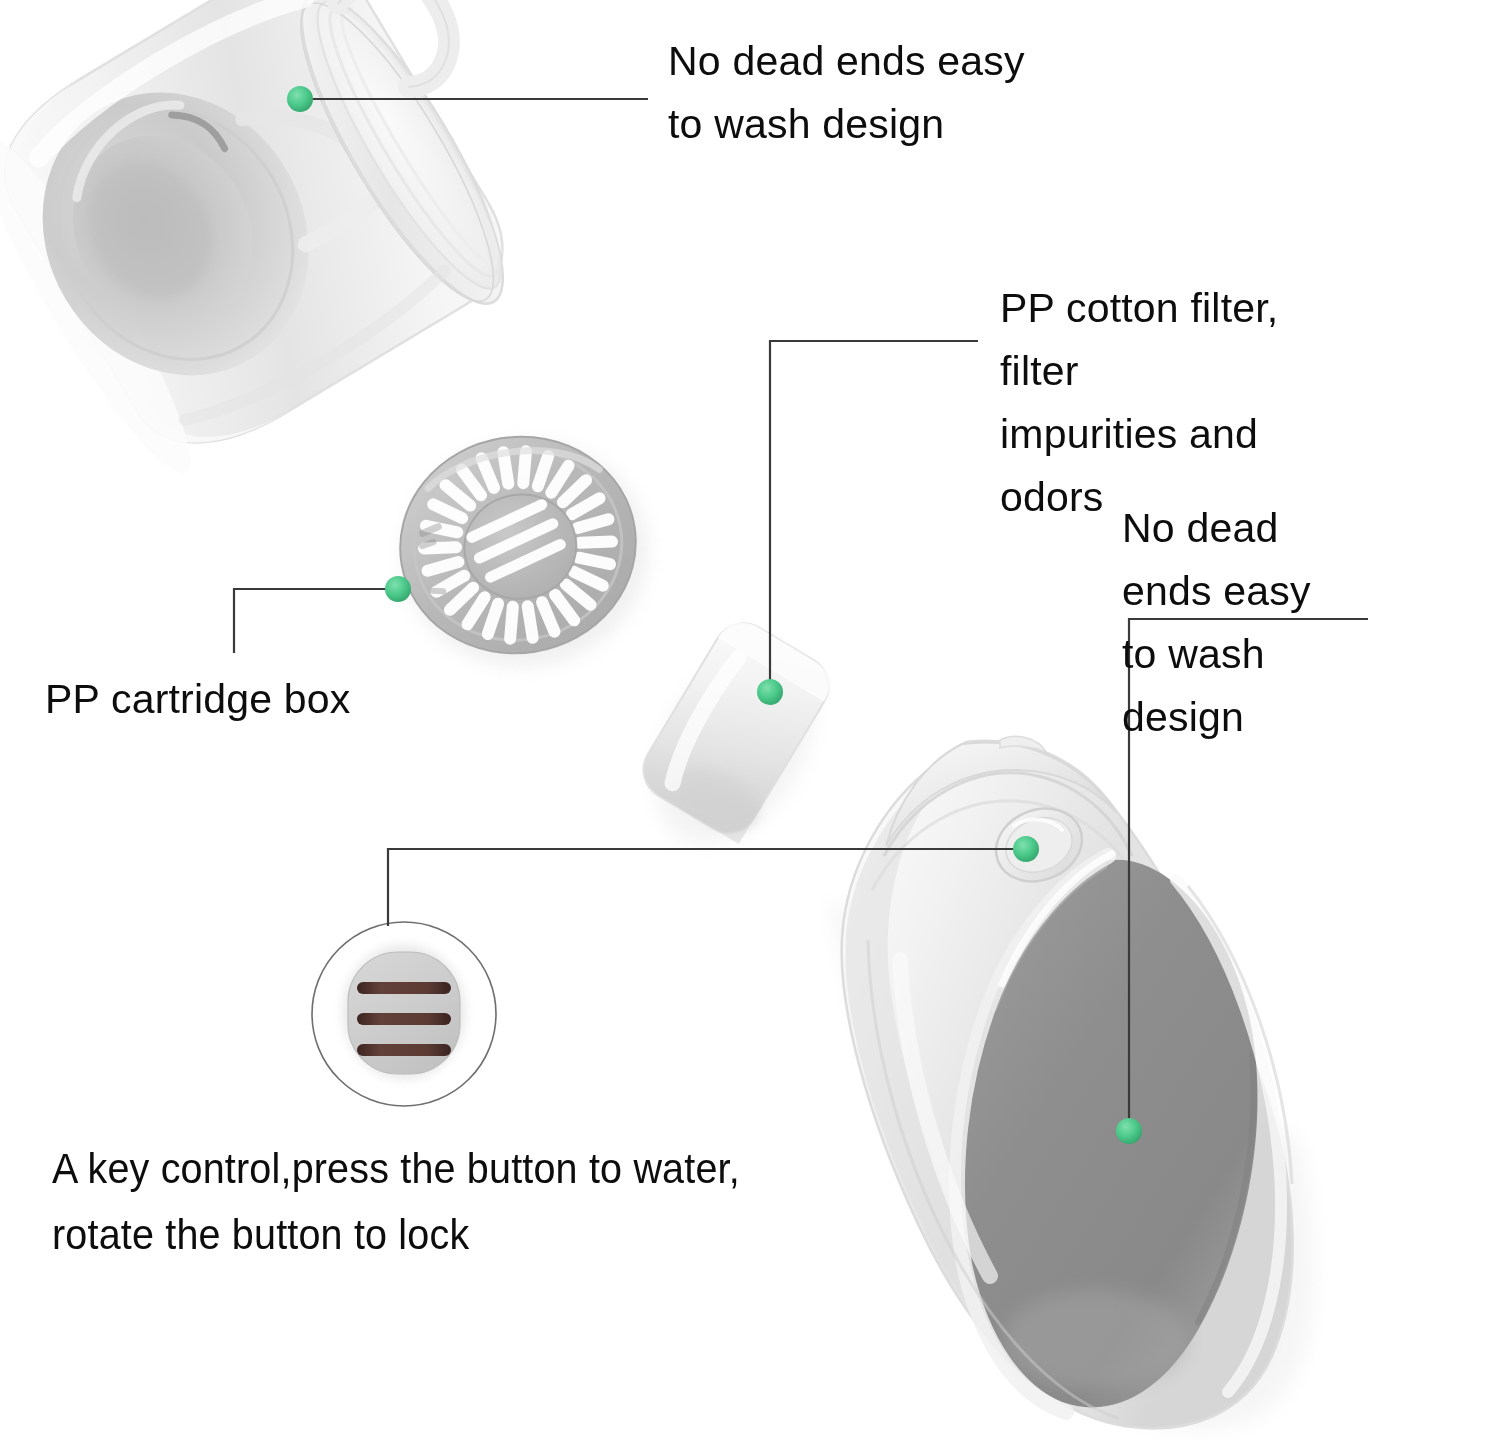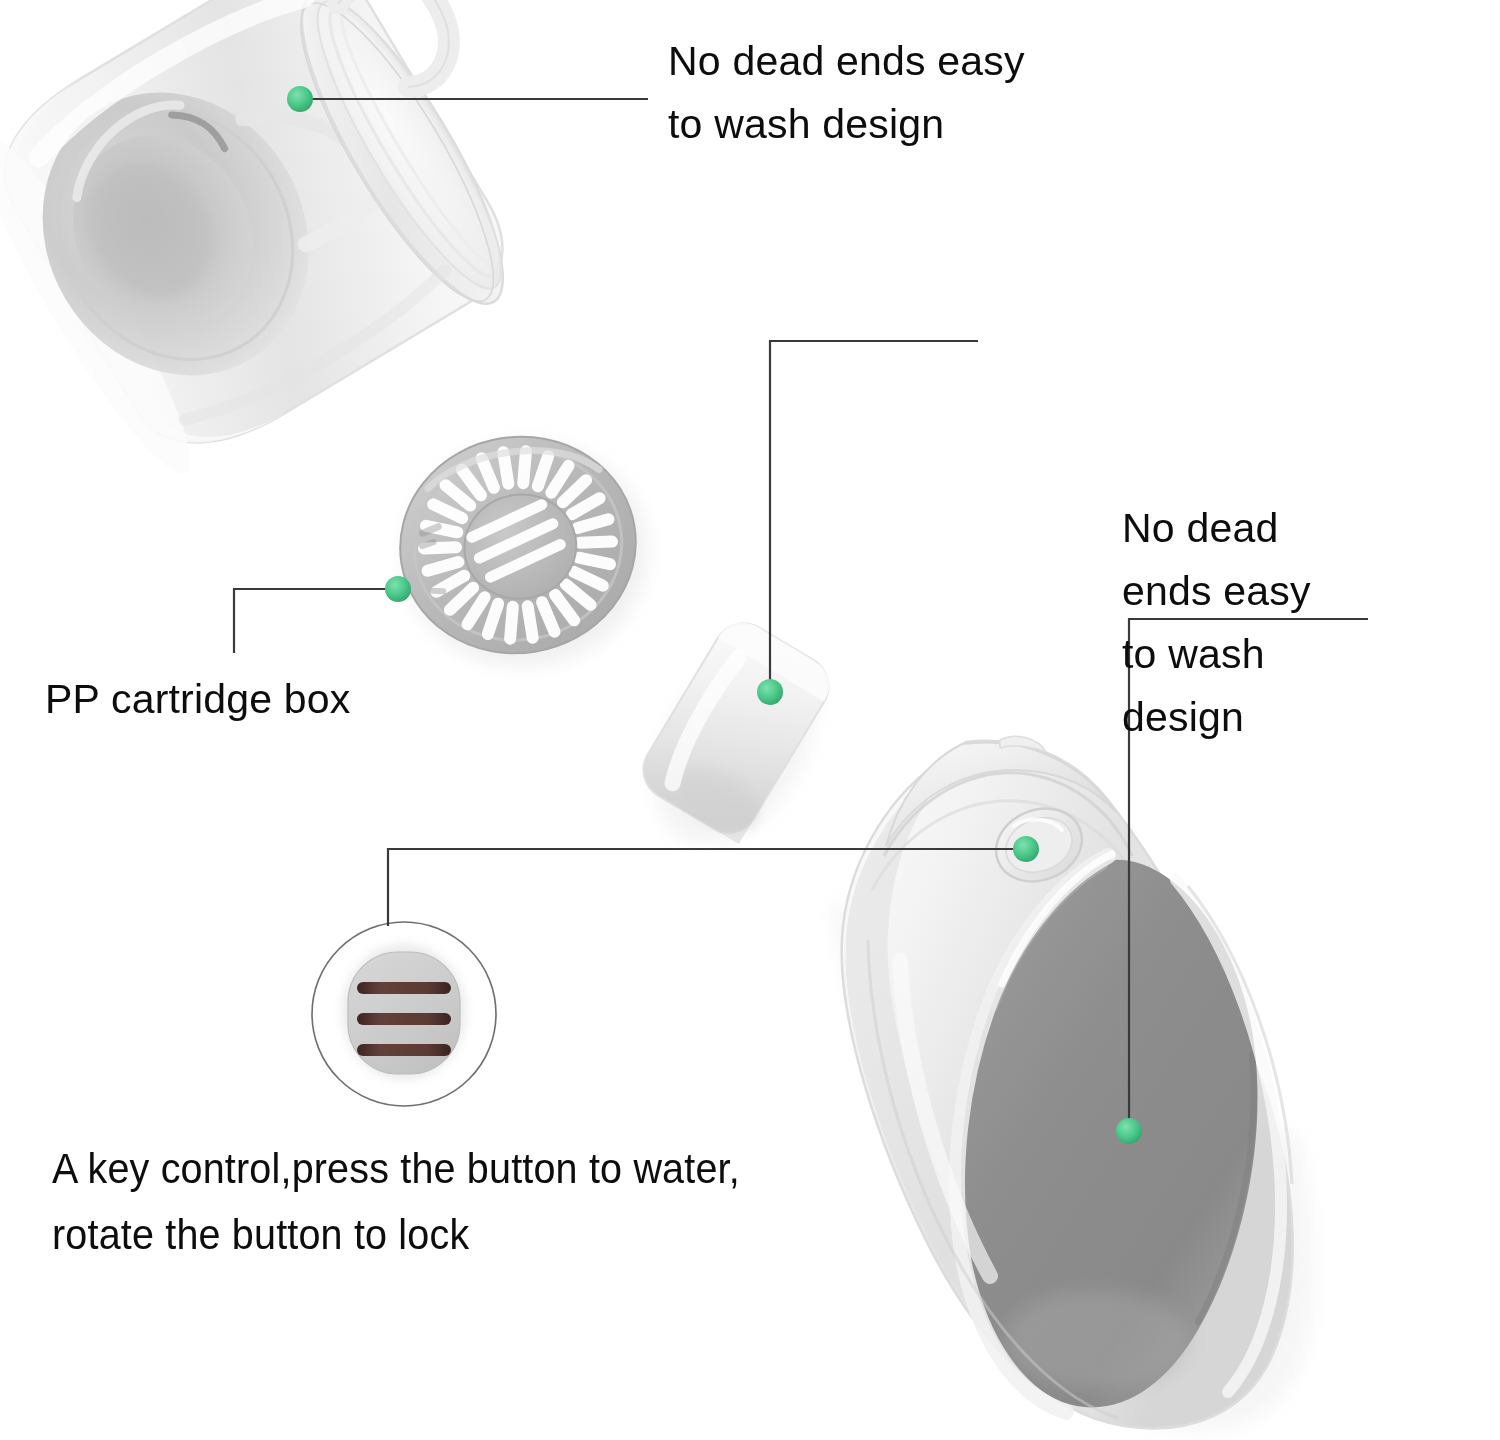--- a/index.html
+++ b/index.html
@@ -414,20 +414,22 @@
       <circle cx="770" cy="692" r="13" fill="url(#gDot)"></circle>
       <circle cx="1129" cy="1131" r="13" fill="url(#gDot)"></circle>
       <circle cx="398" cy="589" r="13" fill="url(#gDot)"></circle>
       <circle cx="1026" cy="849" r="13" fill="url(#gDot)"></circle>
     </g>
   </svg>
 
   <div class="callout-text" id="t-top-left">No dead ends easy
 to wash design</div>
 
+  <div class="callout-text" id="t-filter">PP cotton filter, filter
+impurities and odors</div>
 
   <div class="callout-text" id="t-right">No dead ends easy
 to wash design</div>
 
   <div class="callout-text" id="t-cartridge">PP cartridge box</div>
 
   <div class="callout-text narrow" id="t-button">A key control,press the button to water,
 rotate the button to lock</div>
 
 </div>

